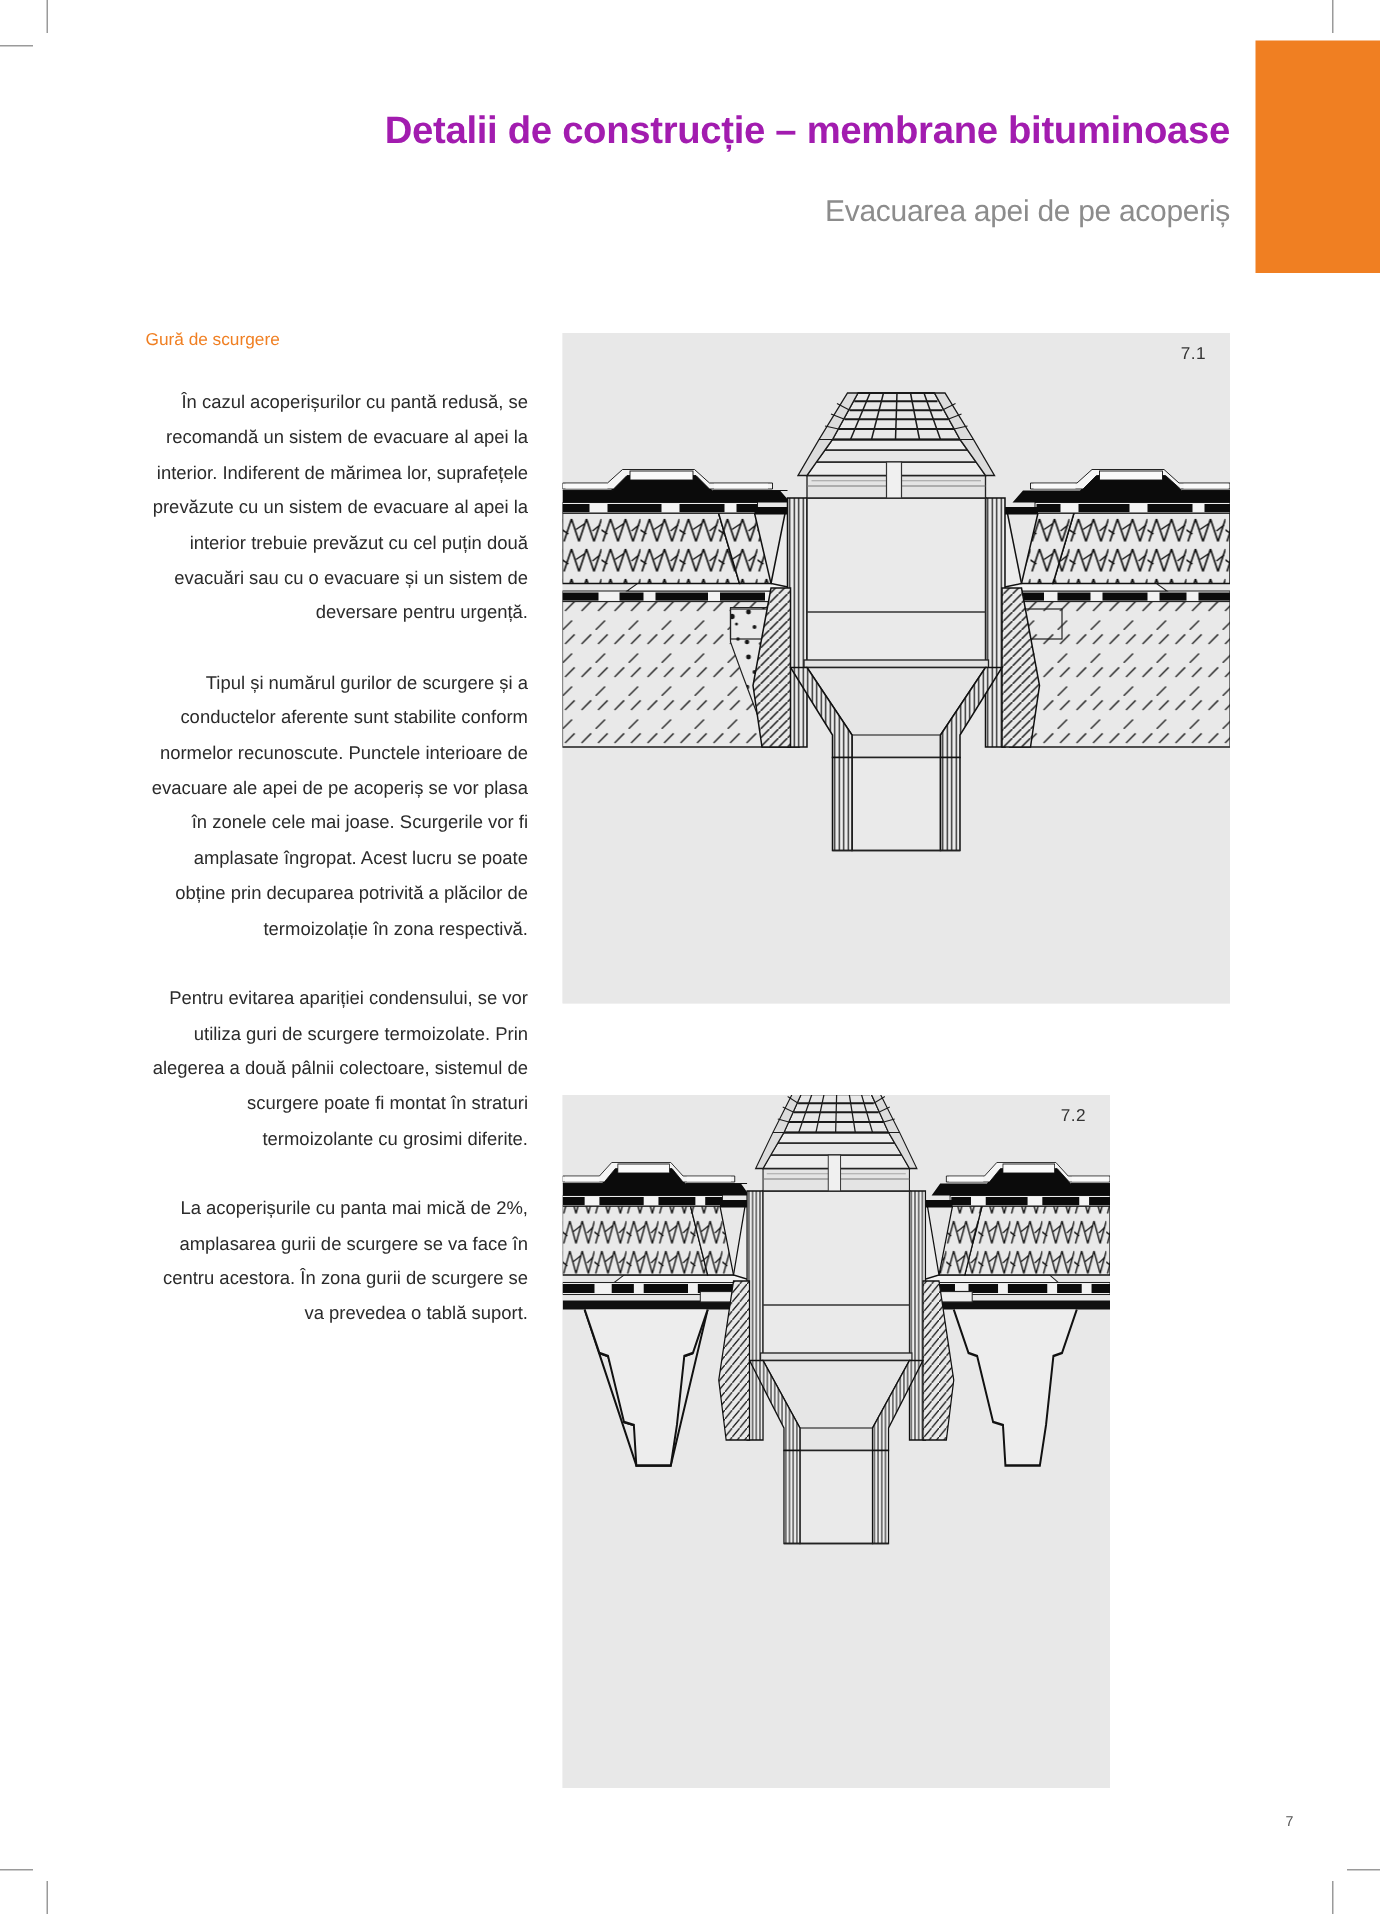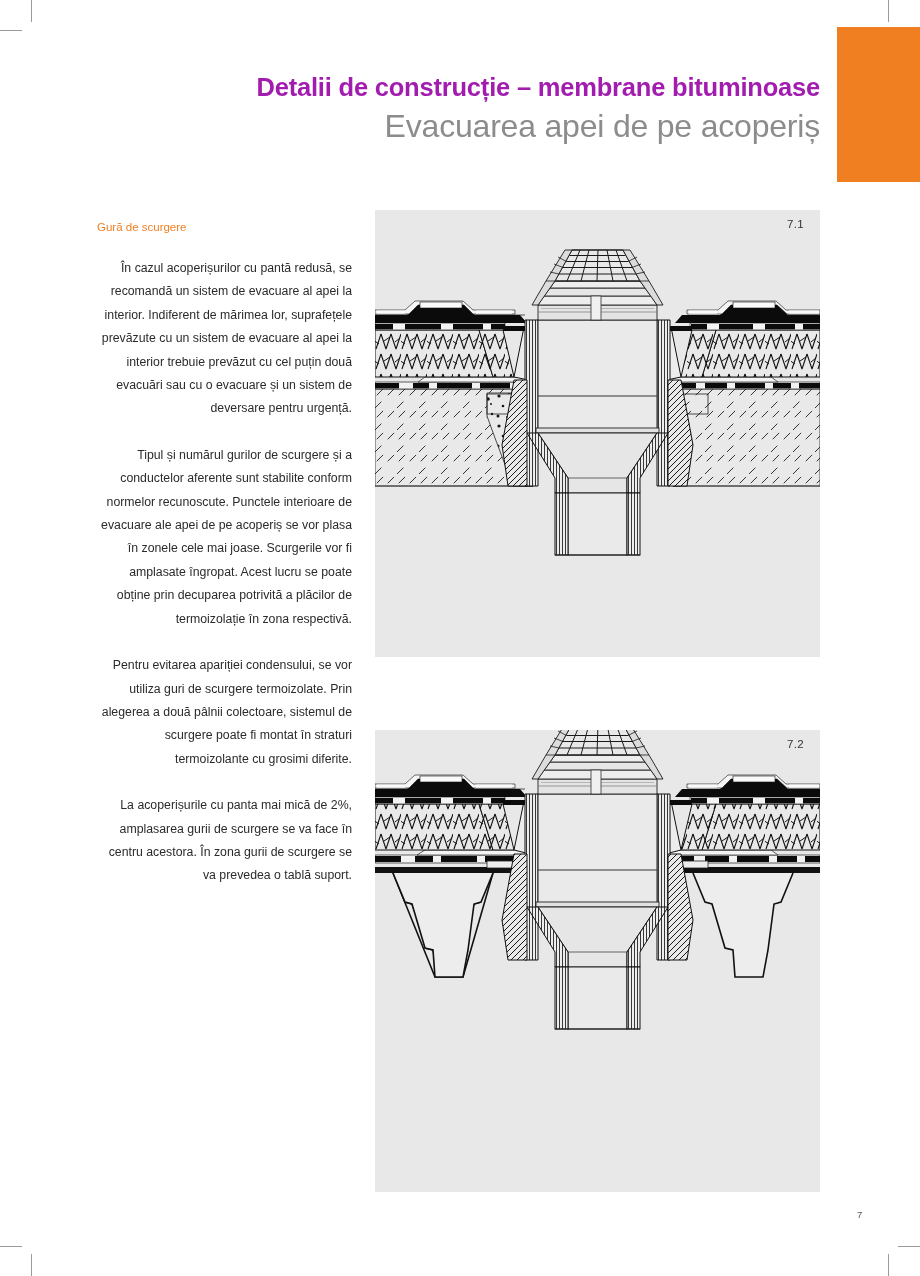--- a/index.html
+++ b/index.html
@@ -48,26 +48,26 @@
     text-align: right;
   }
   .header-line1 {
     font-size: 25.5px;
     font-weight: bold;
     color: #a21caf;
     letter-spacing: -0.2px;
     line-height: 34px;
   }
   .header-line2 {
-    font-size: 32px;
+    font-size: 20px;
     font-weight: normal;
     color: #8C8C8C;
     letter-spacing: -0.2px;
     line-height: 34px;
-    margin-top: 5px;
+    margin-top: 20px;
   }
 
   
   .text-col {
     position: absolute;
     left: 97px;
     top: 219px;
     width: 255px;
   }
   .section-title {
@@ -83,22 +83,22 @@
     line-height: 23.4px;
     margin: 0 0 23px 0;
     text-align: right;
   }
 
   
   .figure {
     position: absolute;
     background: #E8E8E8;
   }
-  #figure-1 { left: 375px; top: 210px; width: 445px; height: 447px; }
-  #figure-2 { left: 375px; top: 730px; width: 445px; height: 462px; }
+  #figure-1 { left: 375px; top: 222px; width: 445px; height: 447px; }
+  #figure-2 { left: 375px; top: 730px; width: 365px; height: 462px; }
 
   .fig-label {
     position: absolute;
     right: 16px;
     top: 8px;
     font-size: 11.5px;
     color: #333333;
     letter-spacing: 0.3px;
   }
   .fig-svg {

